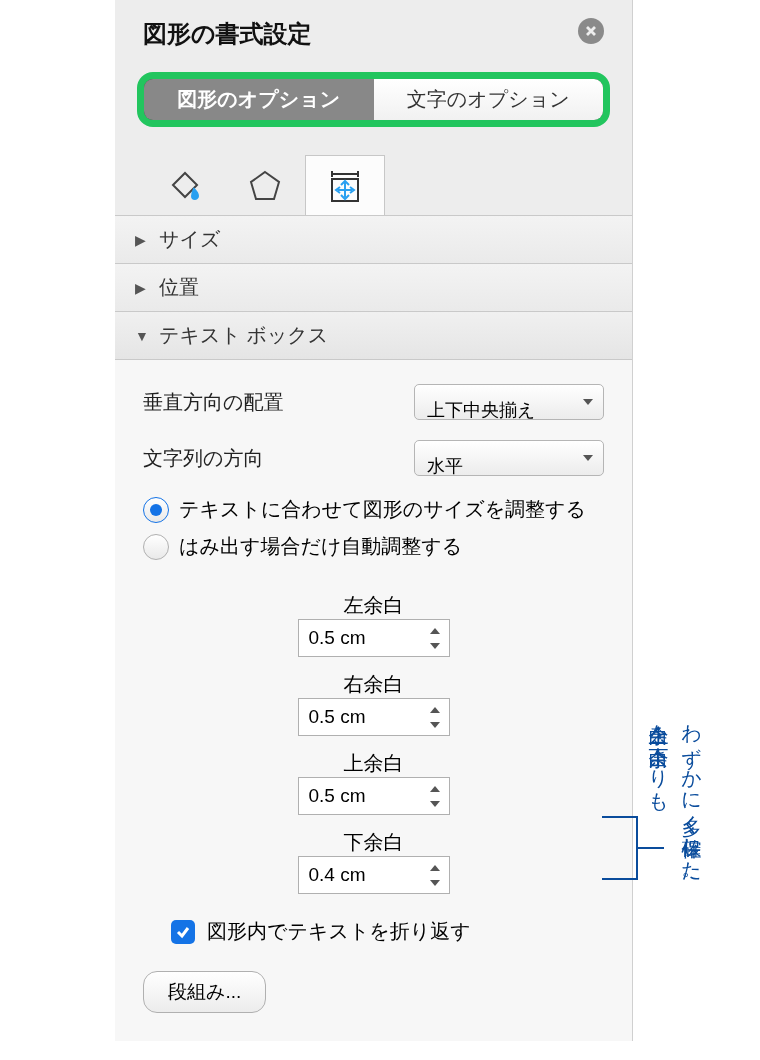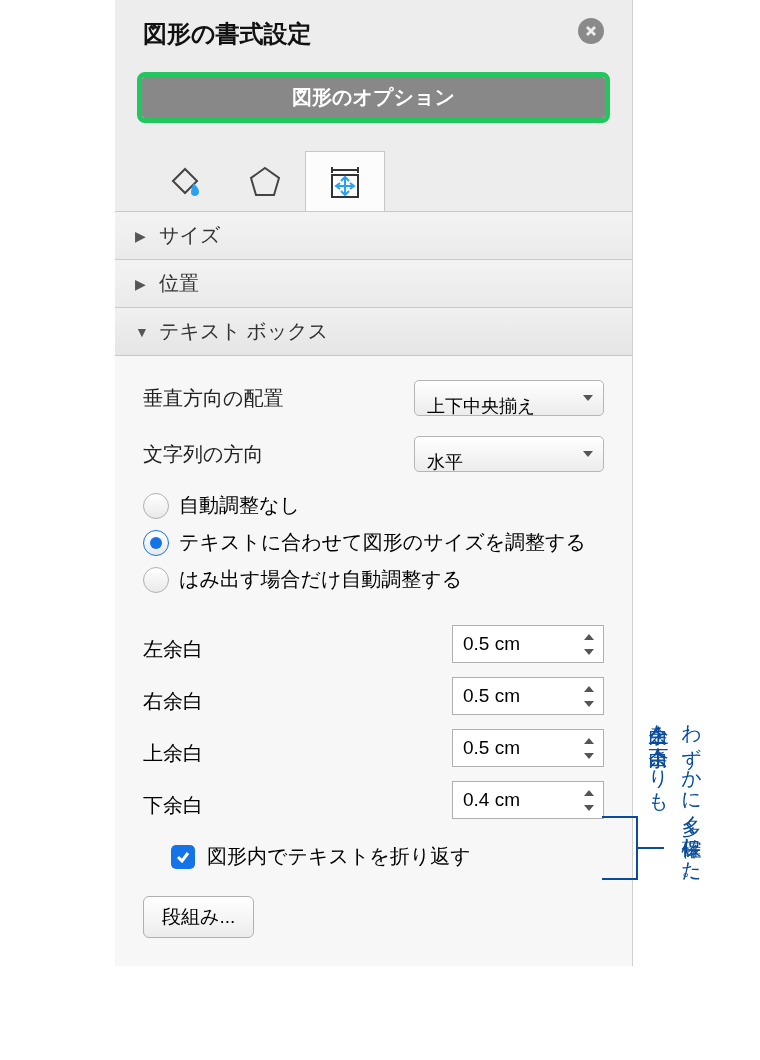--- a/index.html
+++ b/index.html
@@ -34,22 +34,22 @@
     width: 26px; height: 26px;
     border-radius: 50%;
     background: #8a8a8a;
     display: flex; align-items: center; justify-content: center;
     cursor: pointer;
   }
   .close-btn svg { stroke: #ededed; stroke-width: 2.8; }
   .tabs {
     display: flex;
     margin: 0 22px 18px 22px;
-    border-radius: 8px;
-    border: 5px solid #22c55e;
+    border-radius: 16px;
+    border: 7px solid #22c55e;
     overflow: hidden;
     background: #404040;
   }
   .tab {
     flex: 1;
     text-align: center;
     padding: 7px 0;
     font-size: 20px;
     cursor: pointer;
   }
@@ -145,22 +145,23 @@
   }
   .radio.selected {
     border-color: #1473e6;
   }
   .radio.selected::after{
     content:"";
     width:12px;height:12px;border-radius:50%;
     background:#1473e6;
   }
   .margin-row {
-    display:flex; align-items:flex-end; justify-content: space-between;
-    margin: 14px 0;
+    display:flex; align-items:center; justify-content: space-between;
+    margin: 14px 8px;
+    flex-direction: column;
   }
   .margin-row .label { font-size: 20px; }
   .stepper {
     position: relative;
     width: 152px; height: 38px;
     border: 1px solid #b0b0b0;
     background: #fff;
     display:flex; align-items:center;
     padding: 0 30px 0 10px;
     font-size: 19px;
@@ -187,23 +188,23 @@
     width: 24px; height:24px;
     border-radius:5px;
     background:#1473e6;
     display:flex;align-items:center;justify-content:center;
     cursor:pointer;
     flex-shrink:0;
   }
   .checkbox svg{stroke:#fff;stroke-width:3;fill:none;}
   .btn {
     display:inline-block;
-    padding: 7px 18px;
+    padding: 7px 24px;
     border:1px solid #b0b0b0;
-    border-radius:6px;
+    border-radius:14px;
     background: linear-gradient(#ffffff,#ececec);
     font-size:19px;
     cursor:pointer;
   }
   
   .annotation {
     position:absolute;
     left: 644px;
     top: 710px;
     display:flex;
@@ -244,20 +245,21 @@
     <div class="panel-title">図形の書式設定</div>
     <div class="close-btn">
       <svg width="12" height="12" viewBox="0 0 12 12">
           <path d="M2 2 L10 10 M10 2 L2 10"></path>
         </svg>
     </div>
   </div>
 
   <div class="tabs">
     <div class="tab active">図形のオプション</div>
+    <div class="tab">文字のオプション</div>
   </div>
 
   <div class="icon-tabs">
     <div class="icon-tab">
       <svg width="36" height="36" viewBox="0 0 36 36" fill="none" stroke="#444" stroke-width="2">
         <path d="M6 18 L18 6 L30 18 L18 30 Z"></path>
         <path d="M27 22 C27 22 31 26 31 29 C31 31 29 32 28 32 C26 32 25 31 25 29 C25 26 27 22 27 22 Z" fill="#2aa0f0" stroke="#2aa0f0"></path>
       </svg>
     </div>
     <div class="icon-tab">
@@ -298,24 +300,20 @@
     </div>
 
     <div class="field-row">
       <div class="label">文字列の方向</div>
       <div style="flex:1"></div>
       <div class="select">
         <span>水平</span>
       </div>
     </div>
 
-    <div class="radio-row">
-      <div class="radio"></div>
-      <span>自動調整なし</span>
-    </div>
     <div class="radio-row">
       <div class="radio selected"></div>
       <span>テキストに合わせて図形のサイズを調整する</span>
     </div>
     <div class="radio-row">
       <div class="radio"></div>
       <span>はみ出す場合だけ自動調整する</span>
     </div>
 
     <div style="height:8px"></div>

